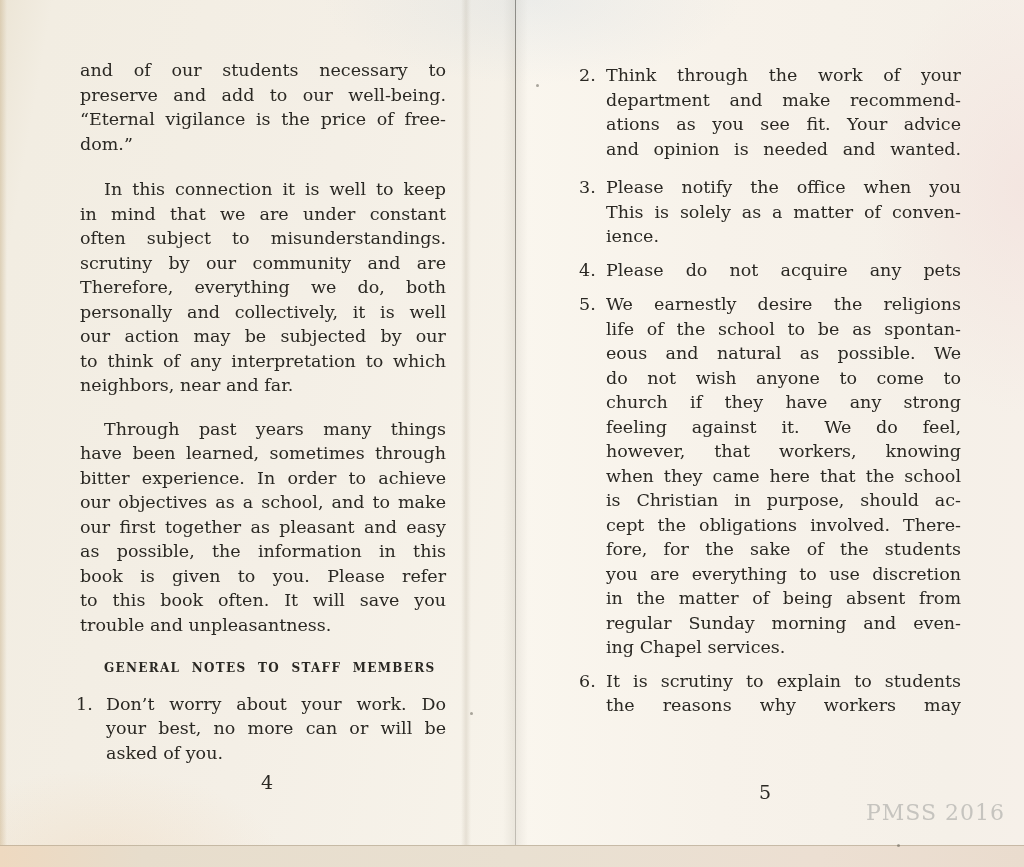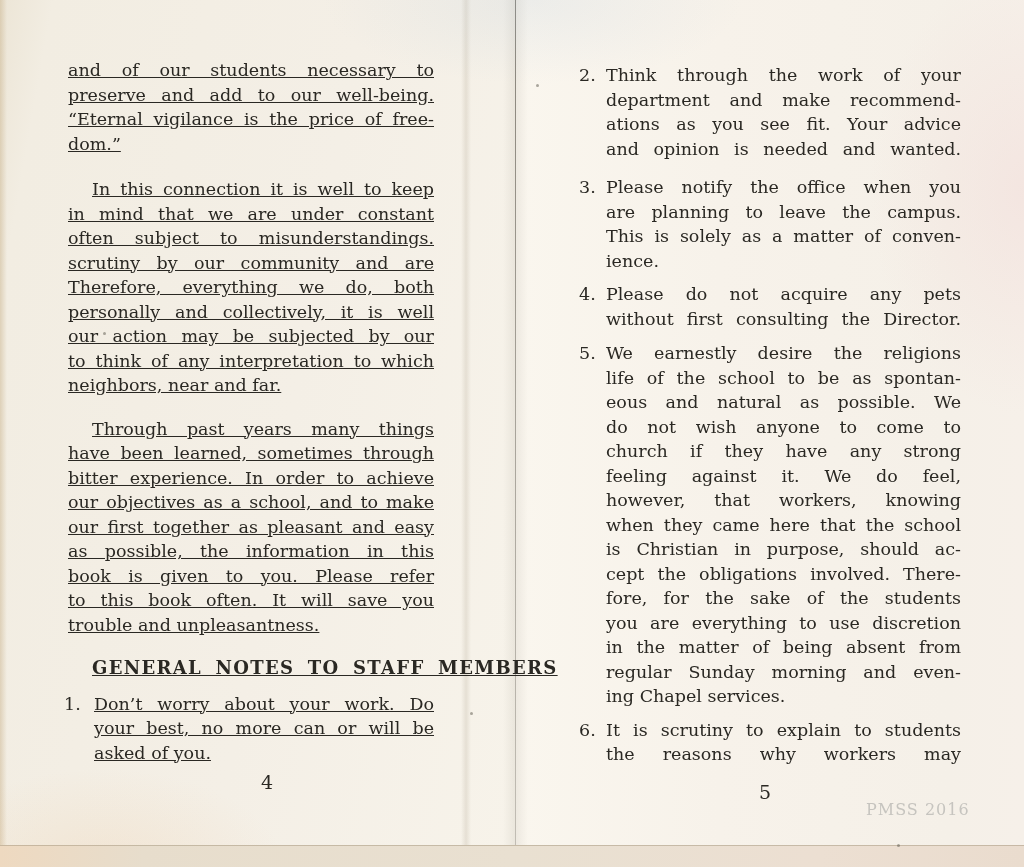--- a/index.html
+++ b/index.html
@@ -42,49 +42,49 @@
   }
   .bottom-edge {
     position:absolute; left:0; top:845px; width:1024px; height:22px;
     border-top:1px solid rgba(170,155,132,0.55);
     background:linear-gradient(90deg, #eed9c0 0%, #e7ddcc 14%, #e9e0d1 50%, #ecdfd2 80%, #eadcce 100%);
   }
   .speck { position:absolute; width:3px; height:3px; border-radius:50%; background:rgba(90,85,75,0.5); }
 
   
   .text-col { position:absolute; font-size:17.5px; line-height:24.5px; }
-  .col-left  { left:68px;  top:58px; width:366px;text-decoration:underline; }
+  .col-left  { left:80px;  top:58px; width:366px; }
   .col-right { left:579px; top:63px; width:382px; }
 
   .tline { text-align:justify; text-align-last:justify; text-justify:inter-word; }
   .tline.last { text-align-last:left; }
   .para.indent .tline:first-child { text-indent:24px; }
   .mb21 { margin-bottom:21px; }
   .mb19 { margin-bottom:19px; }
   .mb14 { margin-bottom:14px; }
   .mb11 { margin-bottom:11px; }
   .mb10 { margin-bottom:10px; }
   .mb9  { margin-bottom:9px; }
 
   .section-heading {
-    font-size:18px; font-weight:bold; letter-spacing:1.3px; word-spacing:6px;
+    font-size:12px; font-weight:bold; letter-spacing:1.3px; word-spacing:6px;
     padding-left:24px; white-space:nowrap;
   }
   .item { position:relative; padding-left:27px; }
   .item .num { position:absolute; left:0; top:0; line-height:24.5px; }
   .col-left .item { padding-left:26px; }
   .col-left .item .num { left:-4px; }
 
   .pagenum { position:absolute; font-size:19px; text-align:center; }
   .pagenum-left  { left:84px;  top:771px; width:366px; }
   .pagenum-right { left:579px; top:781px; width:372px; }
 
   .watermark {
     position:absolute; left:866px; top:800px;
-    font-size:16px; letter-spacing:1px; color:#c6c4bf;
+    font-size:22px; letter-spacing:1px; color:#c6c4bf;
   }
 </style>
 </head>
 <body>
 
 <div class="scan">
 
   <div class="page-left"></div>
   <div class="page-right"></div>
   <div class="crease"></div>
@@ -140,30 +140,28 @@
           <div class="tline">Think through the work of your</div>
           <div class="tline">department and make recommend-</div>
           <div class="tline">ations as you see fit. Your advice</div>
           <div class="tline">and opinion is needed and wanted.</div>
         </div>
     </div>
     <div class="item mb9">
       <span class="num">3.</span>
       <div class="itext">
           <div class="tline">Please notify the office when you</div>
-          <div class="tline">are planning to leave the campus.</div>
           <div class="tline">This is solely as a matter of conven-</div>
           <div class="tline last">ience.</div>
         </div>
     </div>
     <div class="item mb10">
       <span class="num">4.</span>
       <div class="itext">
           <div class="tline">Please do not acquire any pets</div>
-          <div class="tline">without first consulting the Director.</div>
         </div>
     </div>
     <div class="item mb9">
       <span class="num">5.</span>
       <div class="itext">
           <div class="tline">We earnestly desire the religions</div>
           <div class="tline">life of the school to be as spontan-</div>
           <div class="tline">eous and natural as possible. We</div>
           <div class="tline">do not wish anyone to come to</div>
           <div class="tline">church if they have any strong</div>

